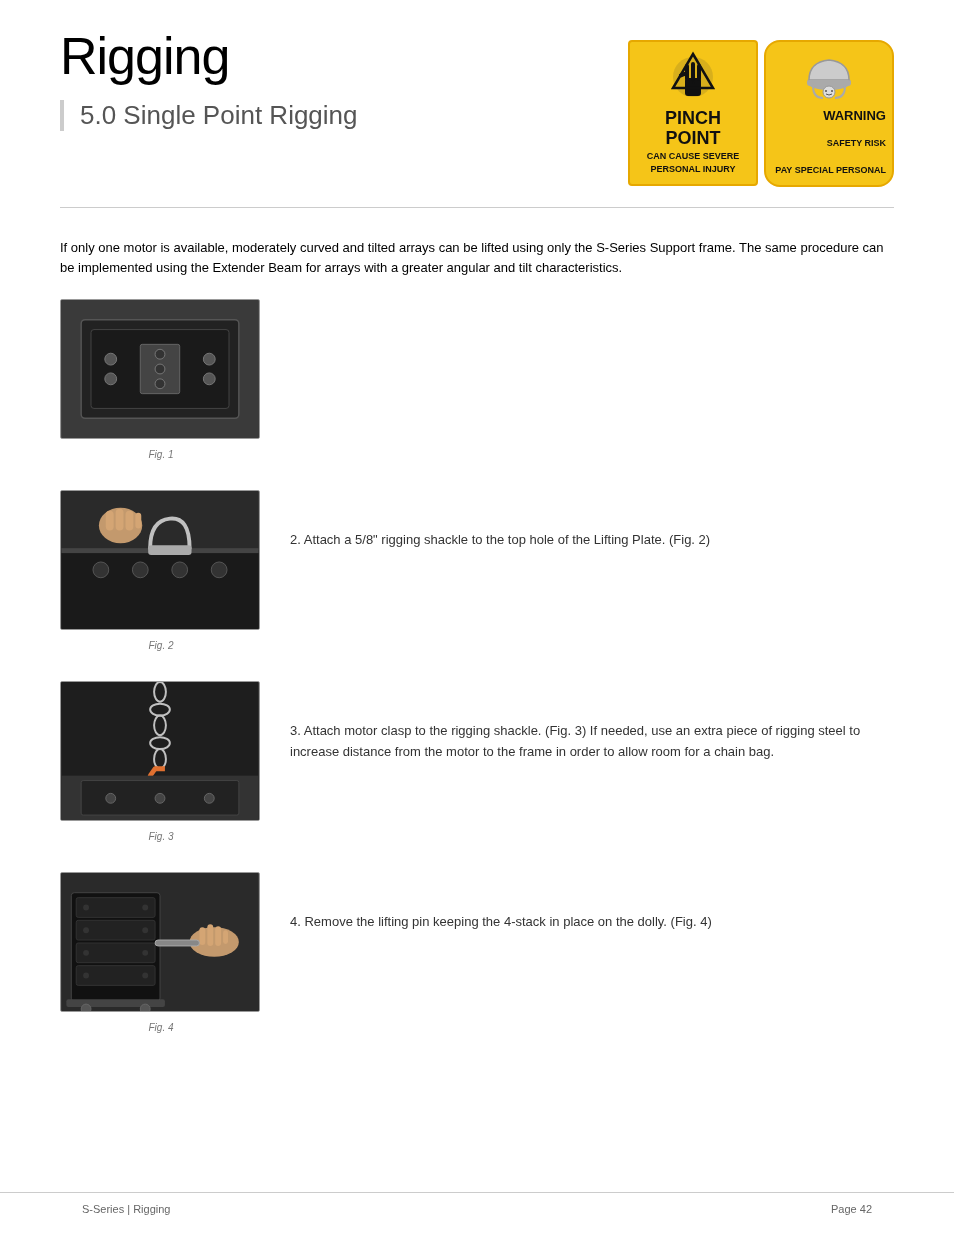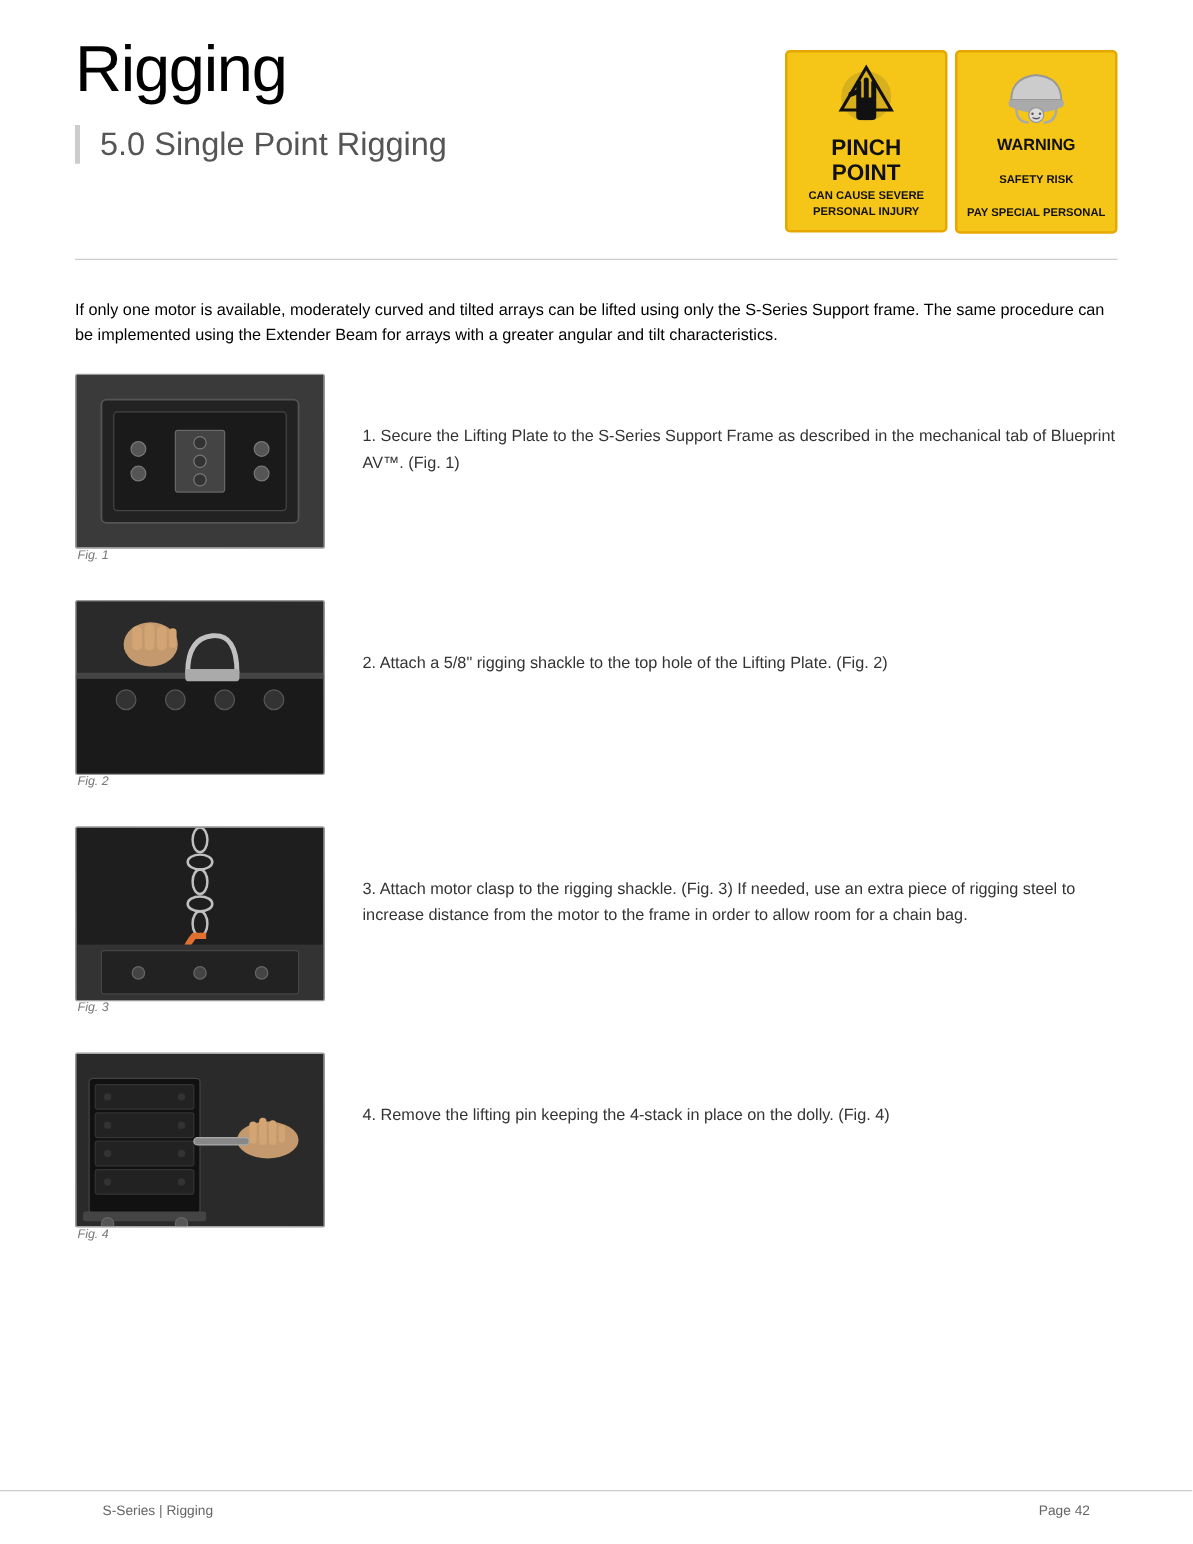--- a/index.html
+++ b/index.html
@@ -77,23 +77,23 @@
       font-size: 9px;
       font-weight: 700;
       color: #111;
       line-height: 1.3;
       margin-top: 2px;
     }
     .badge-warning {
       width: 130px;
       background: #f5c518;
       border: 2px solid #e6a800;
-      border-radius: 4px;
+      border-radius: 16px;
       padding: 8px 6px;
-      text-align: center;
+      text-align: right;
     }
     .badge-warning .badge-icon-hard-hat {
       width: 60px;
       height: 55px;
       margin: 0 auto 4px auto;
       display: block;
     }
     .badge-warning .badge-label {
       font-size: 13px;
       font-weight: 900;
@@ -146,22 +146,23 @@
       overflow: hidden;
     }
     .figure-img svg {
       width: 100%;
       height: 100%;
     }
     .fig-label {
       font-size: 10px;
       color: #777;
       font-style: italic;
-      margin-top: 0;
+      margin-top: 10px;
       padding-left: 2px;
+      text-align: center;
     }
     .step-col {
       flex: 1;
       padding-top: 40px;
       font-size: 13px;
       line-height: 1.6;
       color: #333;
     }
     
     .footer {
@@ -270,21 +271,20 @@
             <circle cx="150" cy="80" r="6" fill="#555" stroke="#777" stroke-width="1"></circle>
 
             <rect x="80" y="45" width="40" height="50" rx="2" fill="#444" stroke="#666" stroke-width="1"></rect>
             <circle cx="100" cy="55" r="5" fill="#333" stroke="#777" stroke-width="1"></circle>
             <circle cx="100" cy="70" r="5" fill="#333" stroke="#777" stroke-width="1"></circle>
             <circle cx="100" cy="85" r="5" fill="#333" stroke="#777" stroke-width="1"></circle>
           </svg>
         </div>
         <div class="fig-label">Fig. 1</div>
       </div>
-      <div class="step-col">1. Secure the Lifting Plate to the S-Series Support Frame as described in the mechanical tab of Blueprint AV™. (Fig. 1)</div>
     </div>
 
     <div class="figure-row">
       <div class="figure-col">
         <div class="figure-img fig2-bg">
           <svg viewBox="0 0 200 140" xmlns="http://www.w3.org/2000/svg">
             <rect width="200" height="140" fill="#2a2a2a"></rect>
 
             <rect x="0" y="60" width="200" height="80" fill="#1a1a1a"></rect>
             <rect x="0" y="58" width="200" height="5" fill="#444"></rect>

